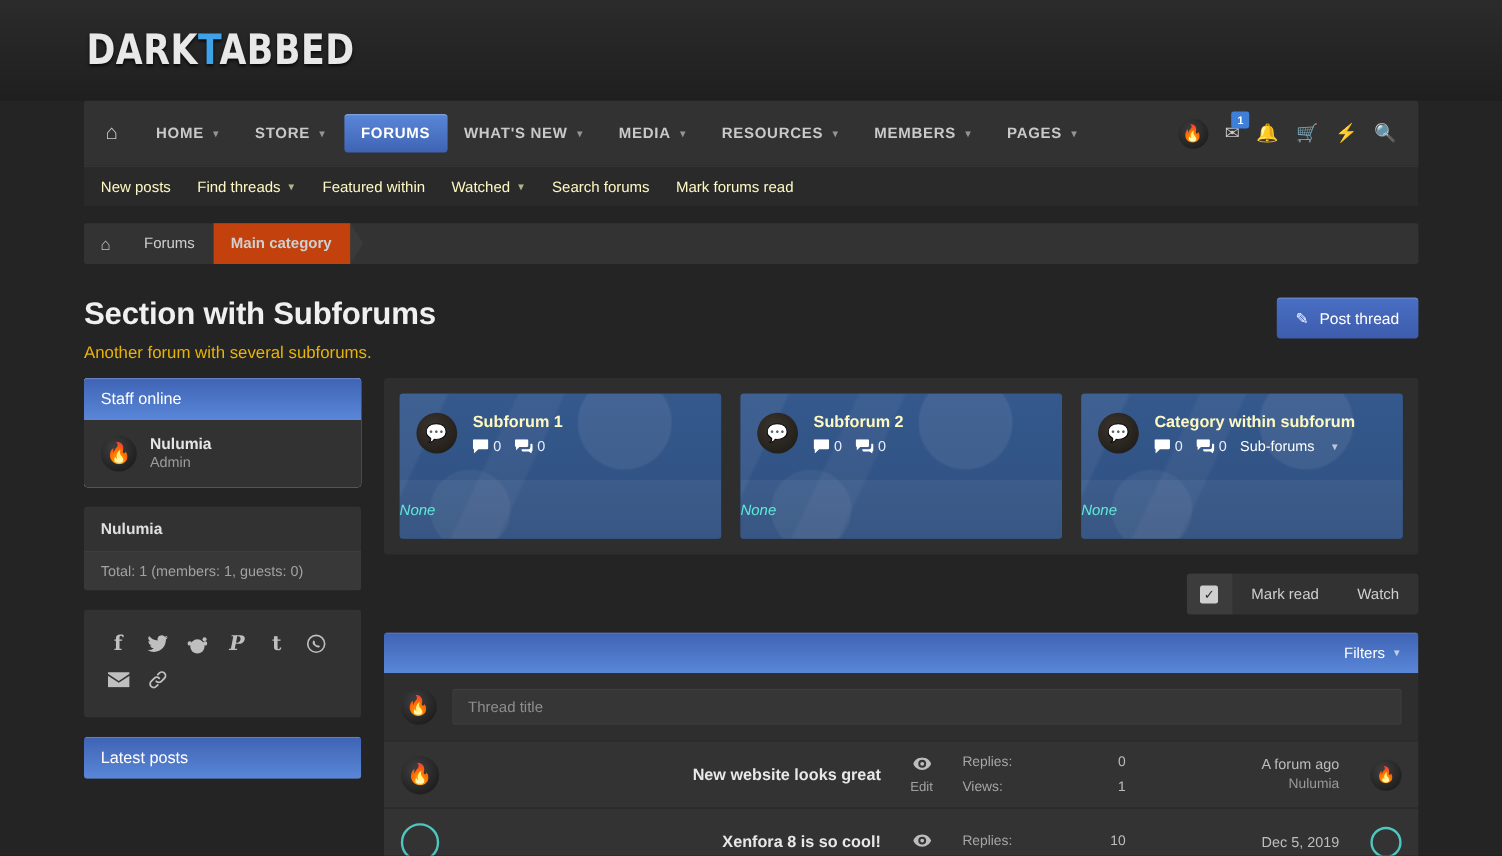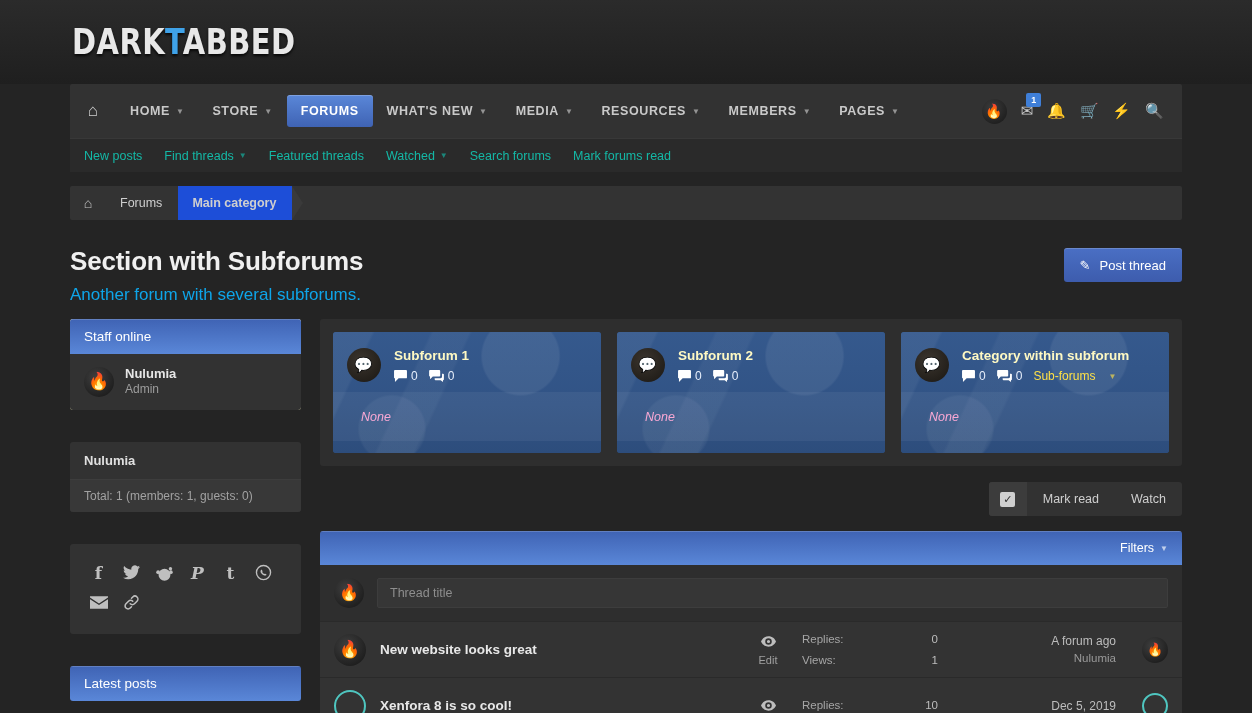--- a/index.html
+++ b/index.html
@@ -74,62 +74,62 @@
     display:flex;align-items:center;justify-content:center; padding:0 3px;
   }
 
   
   .subnav {
     height: 34px; background:#2a2a2a;
     display:flex; align-items:center; gap:0;
     border-top:1px solid #383838;
   }
   .subnav-item {
-    color:#14b8a6; font-size:12.5px; padding:0 11px;
+    color:#fef9c3; font-size:12.5px; padding:0 11px;
     display:flex; align-items:center; gap:5px; white-space:nowrap;
   }
   .subnav-item:first-child { padding-left:14px; }
 
   
   .crumbs-wrap { width:1112px; margin: 14px auto 0; }
   .crumbs {
     height:34px; background:#333333; border-radius:2px;
     display:flex; align-items:center;
   }
   .crumb-home { width:36px; text-align:center; color:#c2c2c2; font-size:14px;}
   .crumb {
     position:relative; font-size:12.5px; color:#cfcfcf;
     padding: 0 16px 0 14px; height:34px; display:flex; align-items:center;
   }
-  .crumb.sel { background:#1d4ed8; font-weight:700; }
+  .crumb.sel { background:#c2410c; font-weight:700; }
   .crumb.sel:after {
     content:""; position:absolute; right:-11px; top:0;
     border-top:17px solid transparent; border-bottom:17px solid transparent;
     border-left:11px solid #3a3a3a;
   }
 
   
   .title-wrap { width:1112px; margin:26px auto 0; display:flex; align-items:flex-start; }
   .page-title { font-size:26px; font-weight:700; color:#f0f0f0; letter-spacing:-.2px;}
-  .page-sub { font-size:17px; color:#0ea5e9; margin-top:8px;}
+  .page-sub { font-size:14px; color:#eab308; margin-top:8px;}
   .btn-post {
     margin-left:auto; margin-top:2px;
     background: linear-gradient(180deg,#4a6fc4 0%,#3d5cad 100%);
     color:#fff; font-size:13px; font-weight:400;
     padding:0 16px; height:34px; border-radius:3px;
     display:flex; align-items:center; gap:9px;
     box-shadow: inset 0 1px 0 rgba(255,255,255,.18);
   }
 
   
   .body-wrap { width:1112px; margin:14px auto 0; display:flex; gap:19px; }
   .sidebar { width:231px; flex:0 0 231px; }
   .content { flex:1 1 auto; }
 
-  .block { margin-bottom:32px; border-radius:3px; overflow:hidden; background:#fef9c3; }
+  .block { margin-bottom:16px; border-radius:3px; overflow:hidden; background:#fef9c3; }
   .block-head {
     background: linear-gradient(180deg,#3f63b4 0%, #5a87d8 100%);
     color:#fff; font-size:13.5px; font-weight:400;
     padding:10px 14px;
     box-shadow: inset 0 1px 0 rgba(255,255,255,.18);
   }
   .block-body { background:#323232; }
 
   .staff-row { display:flex; align-items:center; gap:11px; padding:12px 14px; }
   .staff-av {
@@ -173,26 +173,26 @@
   .card-top { position:relative; display:flex; gap:13px; padding:16px 14px 0; }
   .card-av {
     width:34px;height:34px;border-radius:50%;flex:0 0 34px;
     background: radial-gradient(circle at 40% 35%, #3b352e, #1a1713);
     display:flex;align-items:center;justify-content:center;
     color:#d8d8d8; font-size:15px;
   }
   .card-title { font-size:13.5px; font-weight:700; color:#fef9c3; }
   .card-stats { display:flex; align-items:center; gap:11px; margin-top:6px; color:#e6eefb; font-size:12px;}
   .card-stat { display:flex; align-items:center; gap:4px; }
-  .sub-forums { font-size:12px; color:#fde047; display:flex; align-items:center; gap:13px;}
+  .sub-forums { font-size:12px; color:#ffffff; display:flex; align-items:center; gap:13px;}
   .card-foot {
-    position:absolute; left:0; right:0; bottom:12px; height:49px;
+    position:absolute; left:0; right:0; bottom:0; height:49px;
     background: rgba(255,255,255,.055);
-    display:flex; align-items:center; padding:0 28px;
-    font-size:12.5px; font-style:italic; color:#f9a8d4;
+    display:flex; align-items:center; padding:0 0;
+    font-size:12.5px; font-style:italic; color:#5eead4;
   }
 
   
   .markread-row { display:flex; justify-content:flex-end; margin-top:16px; }
   .markread {
     background:#323232; border-radius:3px; height:34px;
     display:flex; align-items:center; overflow:hidden;
   }
   .mr-check {
     width:38px; height:34px; display:flex; align-items:center; justify-content:center;
@@ -233,21 +233,21 @@
     border-top:1px solid #2a2a2a;
     height:56px;
   }
   .th-av {
     width:32px;height:32px;border-radius:50%;flex:0 0 32px; position:relative;
     background: radial-gradient(circle at 40% 35%, #3f3f3f, #141414);
     display:flex;align-items:center;justify-content:center;
   }
   .th-av .flame{ font-size:17px;}
   .th-av.ring { background:transparent; border:2px solid #4fc6c0; }
-  .th-main { flex:1 1 auto; min-width:0;}
+  .th-main { flex:1 1 auto; min-width:0;text-align:right;}
   .th-title { font-size:13.5px; font-weight:700; color:#e8e8e8; line-height:1.3;}
   .th-meta { font-size:11.5px; color:#9a9a9a; margin-top:4px;}
   .th-eye { width:40px; text-align:center; color:#bdbdbd; }
   .th-eye .lbl { font-size:11px; color:#a0a0a0; margin-top:3px; display:block;text-align:center;}
   .th-stats { width:150px; display:flex; gap:0; font-size:11.5px; color:#a6a6a6;}
   .th-stats .labels { width:72px; line-height:1.75; }
   .th-stats .vals { width:78px; line-height:1.75; text-align:right; padding-right:14px; color:#bdbdbd;}
   .th-last { width:150px; text-align:right; font-size:12px; color:#bdbdbd; line-height:1.5;}
   .th-last .who { font-size:11.5px; color:#9a9a9a;}
   .th-lastav {
@@ -323,21 +323,21 @@
 
     <div class="subnav">
       <div class="subnav-item">
         <span>New posts</span>
       </div>
       <div class="subnav-item">
         <span>Find threads</span>
         <span class="caret">▼</span>
       </div>
       <div class="subnav-item">
-        <span>Featured threads</span>
+        <span>Featured within</span>
       </div>
       <div class="subnav-item">
         <span>Watched</span>
         <span class="caret">▼</span>
       </div>
       <div class="subnav-item">
         <span>Search forums</span>
       </div>
       <div class="subnav-item">
         <span>Mark forums read</span>

